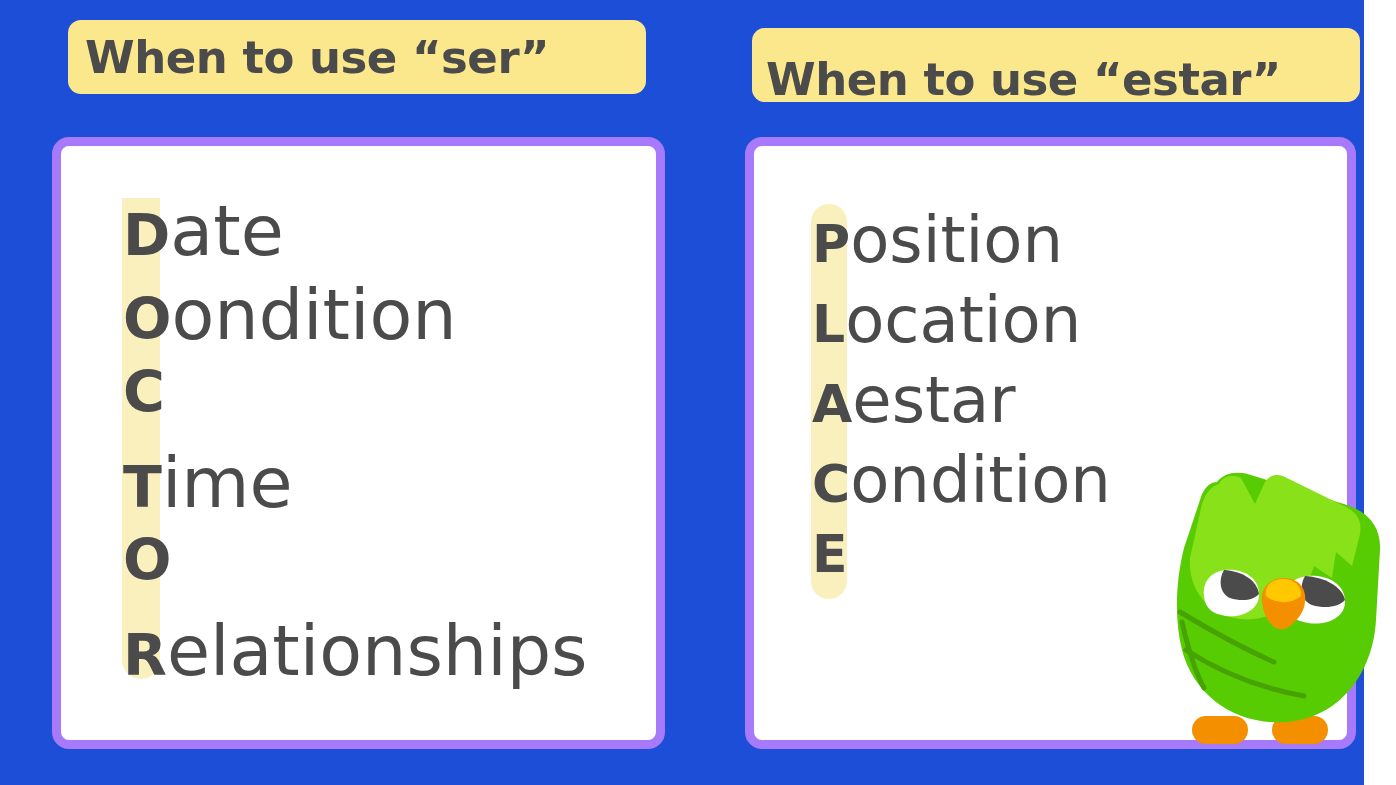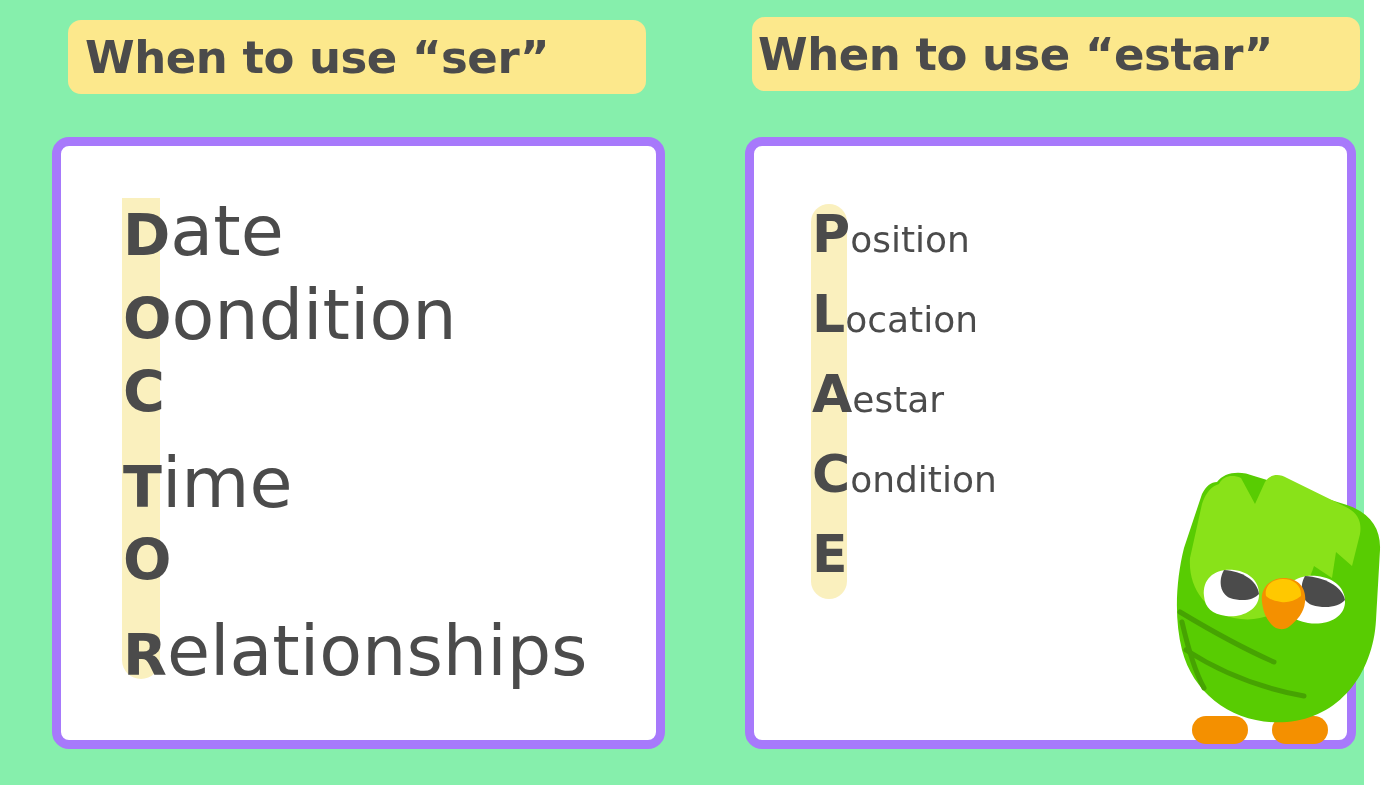--- a/index.html
+++ b/index.html
@@ -12,21 +12,21 @@
     height: 785px;
     overflow: hidden;
     font-family: "DejaVu Sans", "Liberation Sans", sans-serif;
     position: relative;
   }
   .stage {
     position: absolute;
     left: 0; top: 0;
     width: 1364px;
     height: 785px;
-    background: #86efac;
+    background: #1d4ed8;
   }
 
   
   .pill {
     position: absolute;
     background: #FCE88C;
     border-radius: 13px;
     display: flex;
     align-items: center;
     box-sizing: border-box;
@@ -34,21 +34,21 @@
   .pill-text {
     font-family: "DejaVu Sans", "Liberation Sans", sans-serif;
     font-weight: 700;
     font-size: 45px;
     letter-spacing: -0.5px;
     color: #4B4B4B;
     white-space: nowrap;
     line-height: 1;
   }
   #pill-ser   { left: 68px;  top: 20px; width: 578px; height: 74px; padding-left: 17px; }
-  #pill-estar { left: 752px; top: 17px; width: 608px; height: 74px; padding-left: 6px; }
+  #pill-estar { left: 752px; top: 28px; width: 608px; height: 74px; padding-left: 14px; align-items: flex-end; }
 
   
   .card {
     position: absolute;
     box-sizing: border-box;
     background: #ffffff;
     border: 9px solid #A779FB;
     border-radius: 17px;
   }
   #card-ser   { left: 52px;  top: 137px; width: 613px; height: 612px; }
@@ -103,21 +103,21 @@
     border-radius: 19px 19px 19px 19px;
   }
 
   
   #list-doctor .mnemonic-row { height: 84px; }
   #list-doctor .m-initial { font-size: 57px; }
   #list-doctor .m-rest    { font-size: 70px; }
 
   #list-place .mnemonic-row { height: 80px; }
   #list-place .m-initial { font-size: 52px; }
-  #list-place .m-rest    { font-size: 36px; }
+  #list-place .m-rest    { font-size: 64px; }
 
   
   #duo-owl {
     position: absolute;
     left: 1162px;
     top: 470px;
     width: 234px;
     height: 300px;
     z-index: 10;
   }

